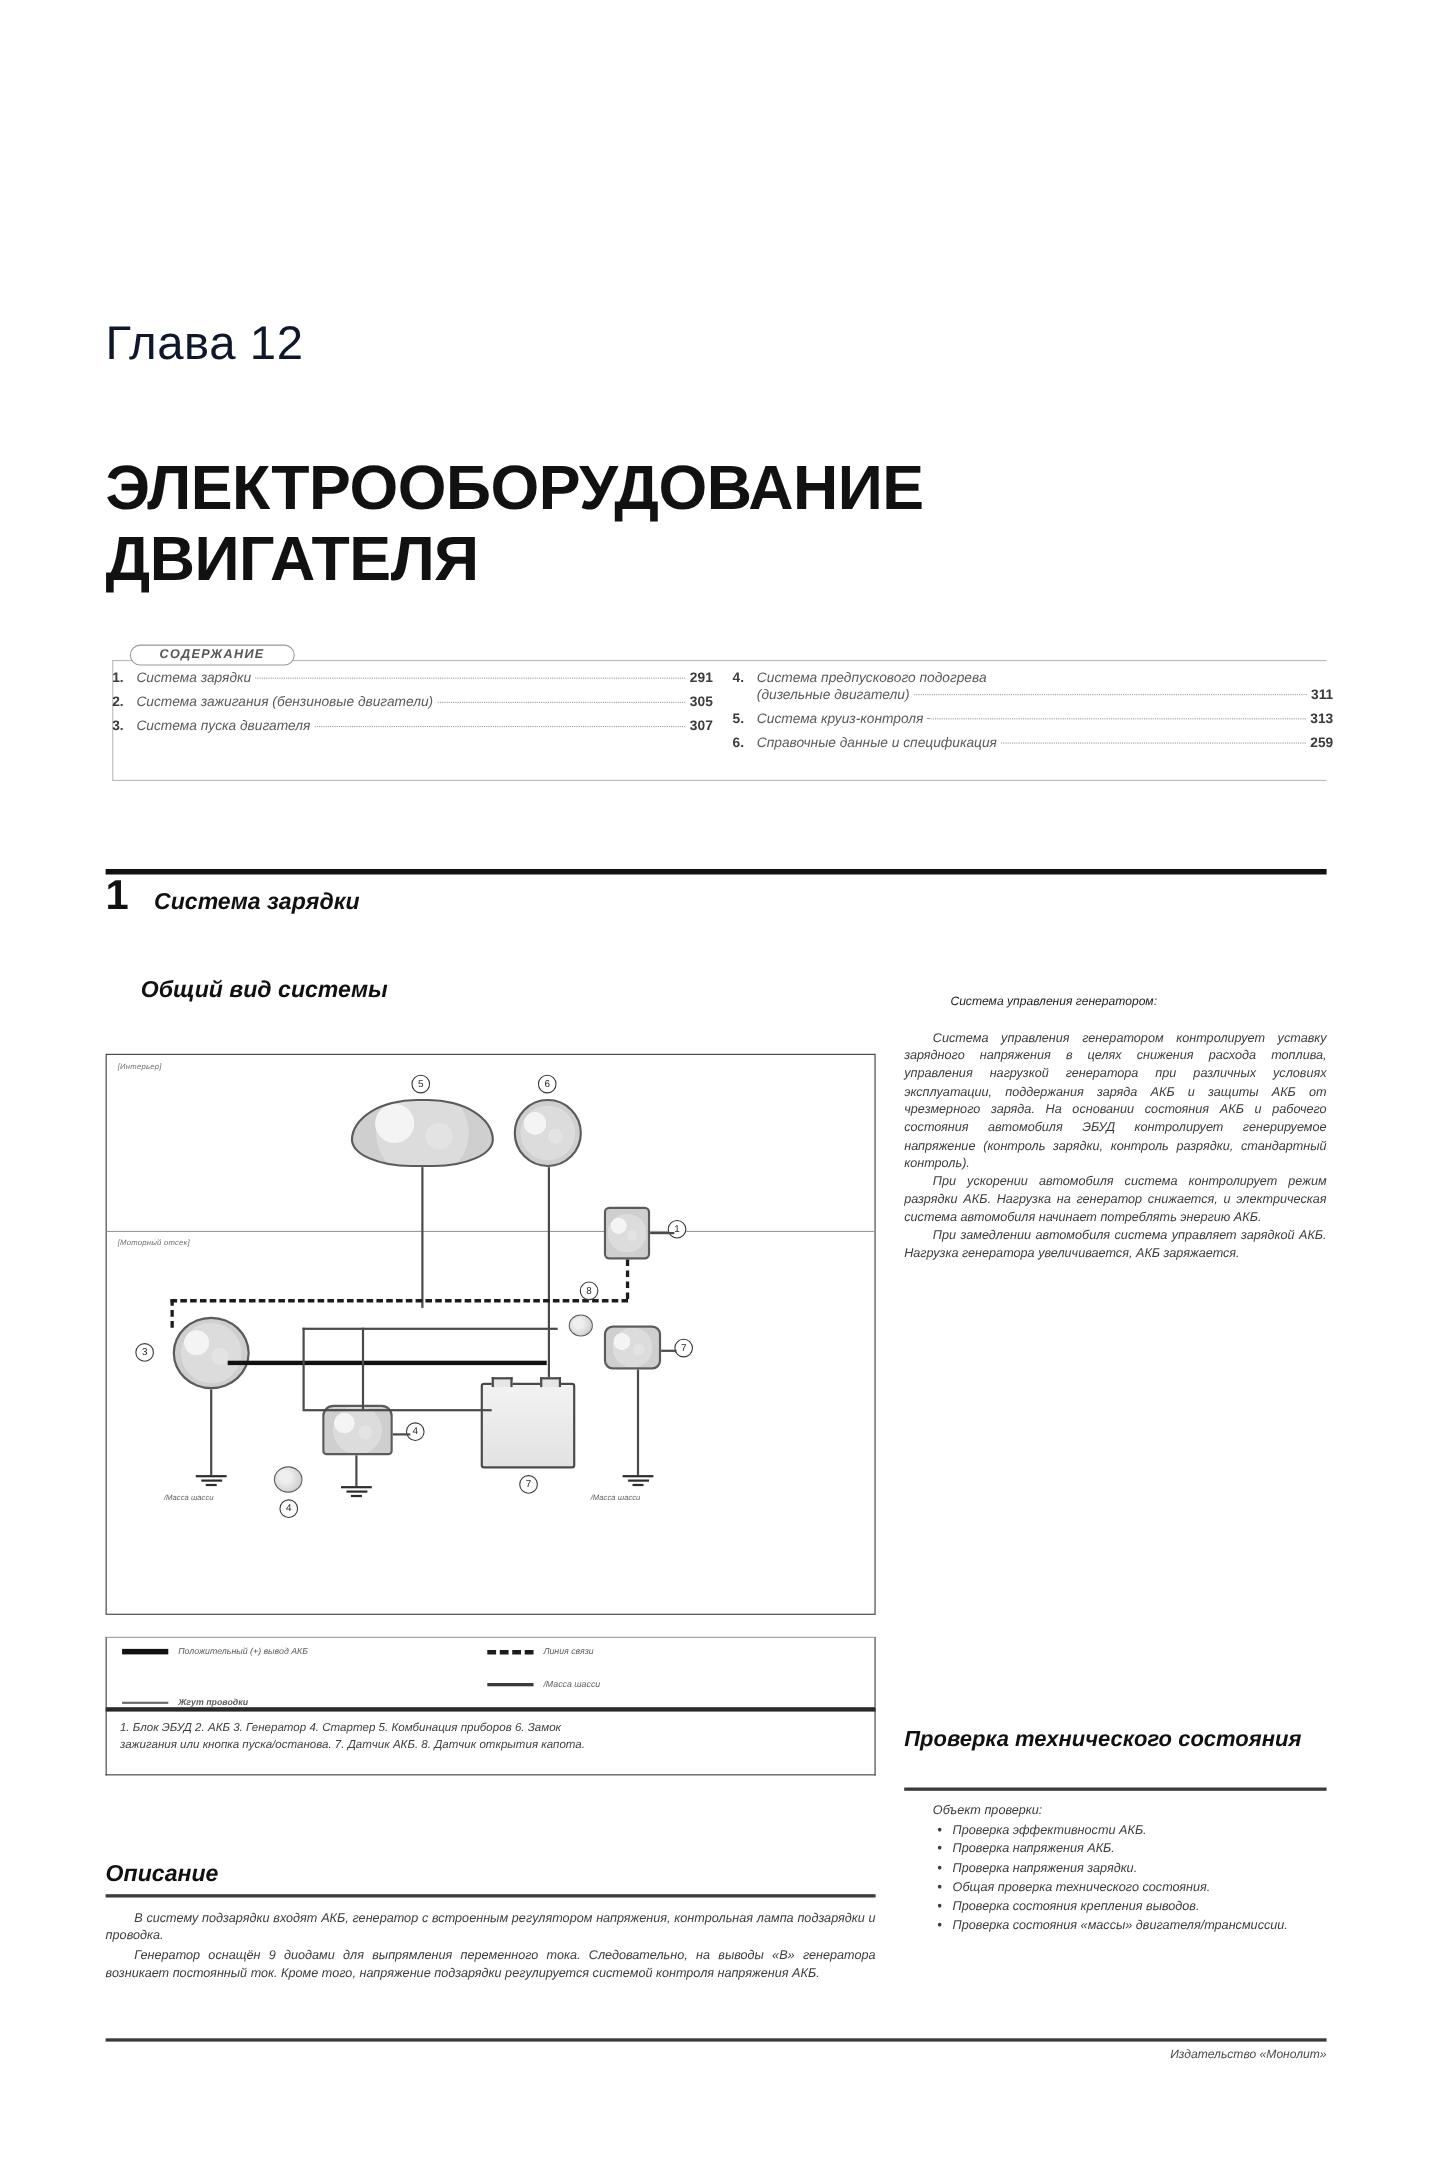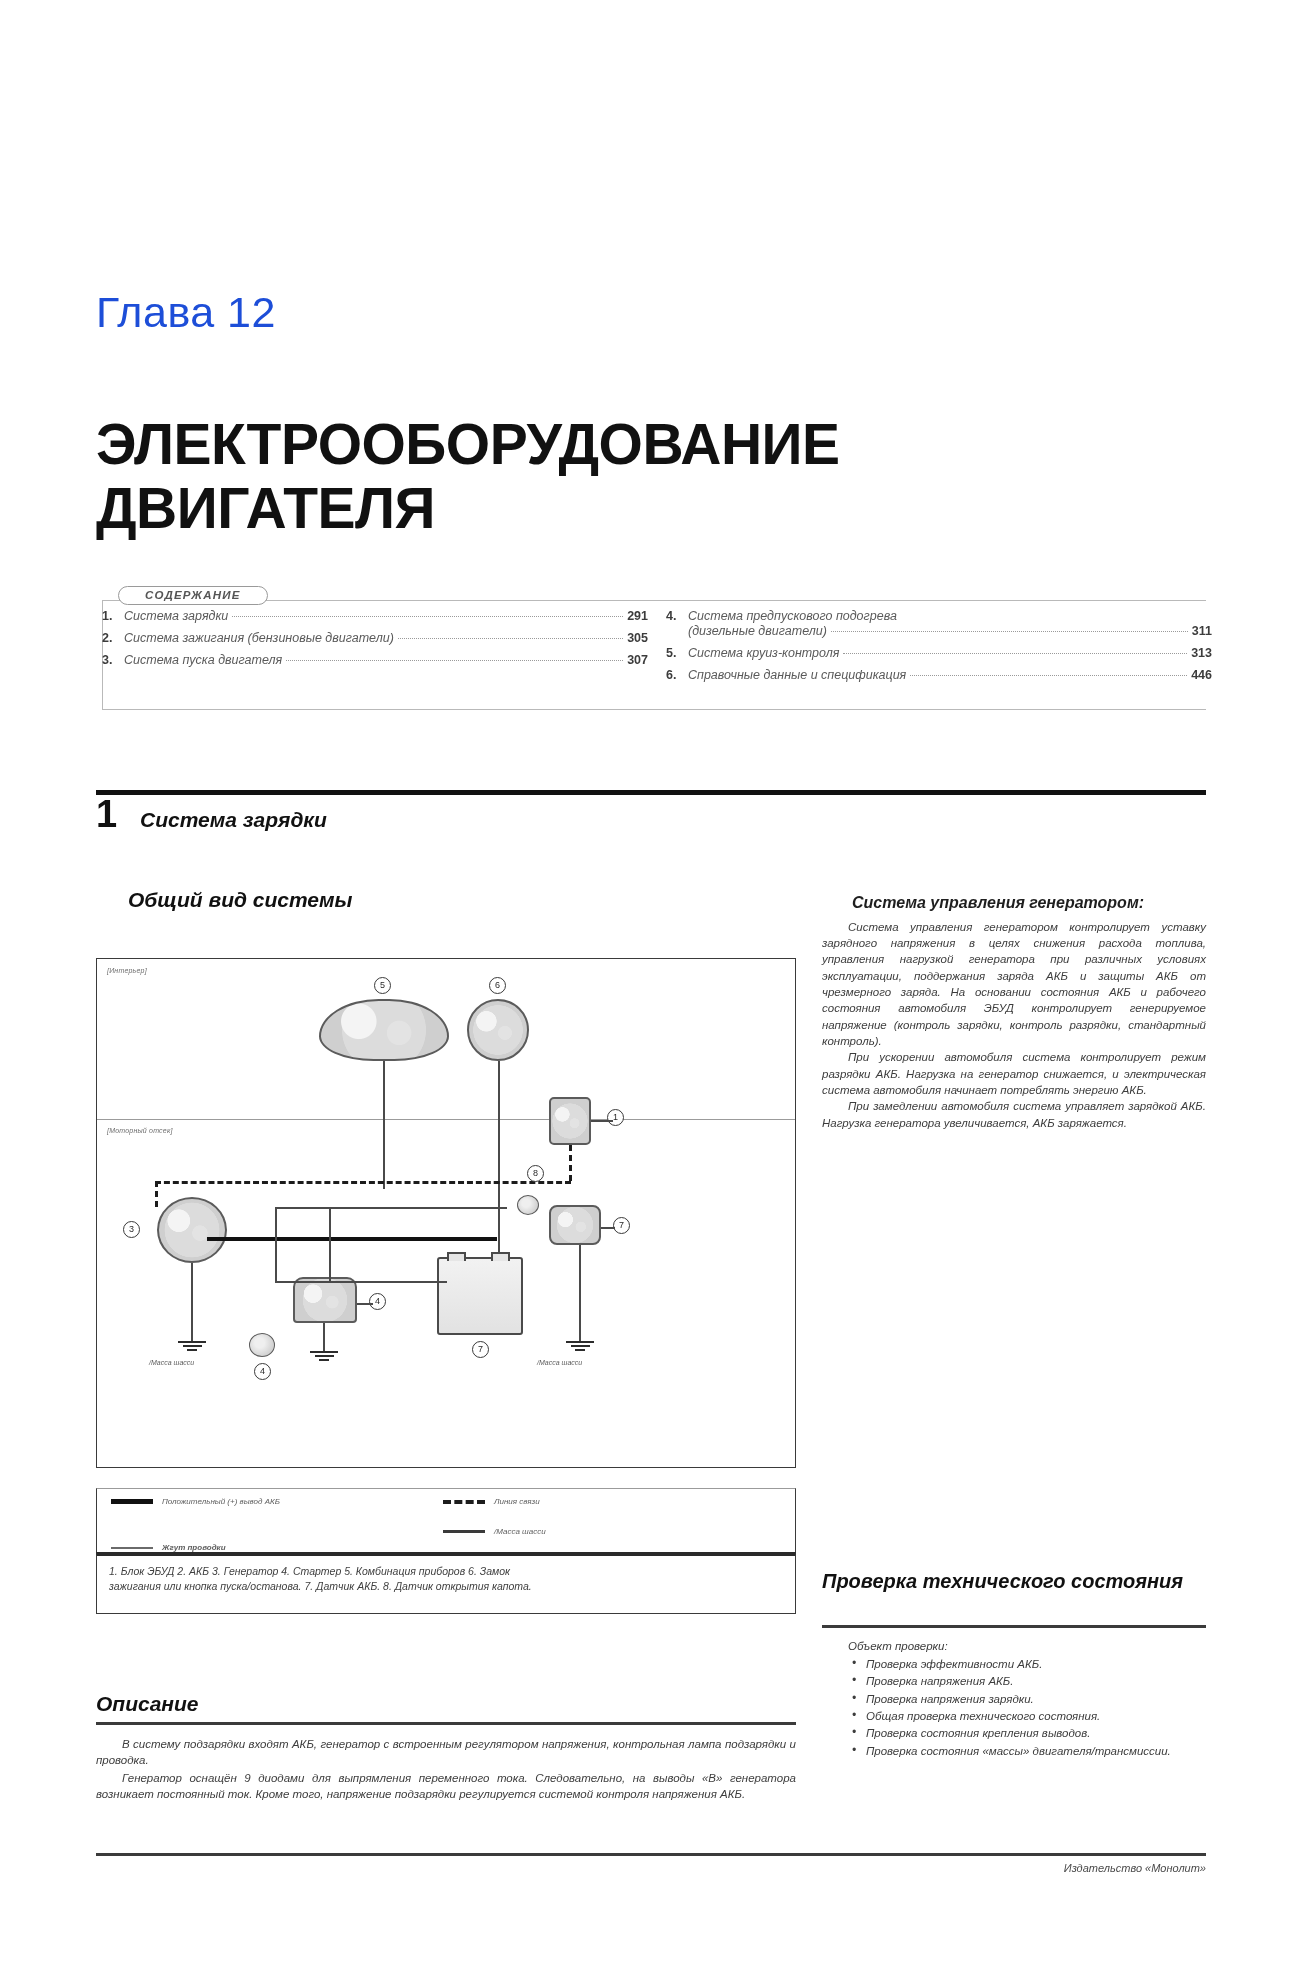--- a/index.html
+++ b/index.html
@@ -11,21 +11,21 @@
     color:#1a1a1a;
     position:relative;
     overflow:hidden;
   }
   .page { position:absolute; inset:0; }
 
   
   .chapter-num {
     position:absolute; left:96px; top:288px;
     font-size:43px; font-weight:400; letter-spacing:0.5px;
-    color:#1d4ed8;
+    color:#0f172a;
   }
   .chapter-title {
     position:absolute; left:96px; top:412px; width:940px;
     font-size:57px; font-weight:700; line-height:1.13;
     letter-spacing:-0.5px; color:#111;
   }
 
   
   .toc-box {
     position:absolute; left:102px; top:600px; width:1104px; height:110px;
@@ -185,21 +185,21 @@
   }
 
   
   .rcol { position:absolute; left:822px; top:888px; width:384px; }
   .rcol p {
     margin:0;
     font-size:11.5px; line-height:1.42; font-style:italic;
     color:#3d3d3d; text-align:justify; text-indent:26px;
   }
   .rcol .sub {
-    margin:4px; font-size:16px; line-height:1.42; font-weight:700;
+    margin:16px; font-size:11px; line-height:1.42; font-weight:400;
     font-style:italic; color:#1f1f1f; text-indent:26px; text-align:justify;
   }
   .h2r {
     position:absolute; left:822px; width:384px;
     font-size:20px; font-weight:700; font-style:italic; color:#111;
     line-height:1.16;
   }
   #h-proverka { top:1570px; }
   #h-proverka-rule { position:absolute; left:822px; top:1625px; width:384px; height:3px; background:#3b3b3b; }
 
@@ -271,21 +271,21 @@
       <div class="toc-row">
         <span class="toc-n">5.</span>
         <span class="toc-label">Система круиз-контроля</span>
         <span class="toc-dots"></span>
         <span class="toc-page">313</span>
       </div>
       <div class="toc-row">
         <span class="toc-n">6.</span>
         <span class="toc-label">Справочные данные и спецификация</span>
         <span class="toc-dots"></span>
-        <span class="toc-page">446</span>
+        <span class="toc-page">259</span>
       </div>
     </div>
   </div>
 
   <div class="sec-rule"></div>
   <div class="sec-num">1</div>
   <div class="sec-name">Система зарядки</div>
 
   <div class="h2" id="h-obshiy">Общий вид системы</div>
 

